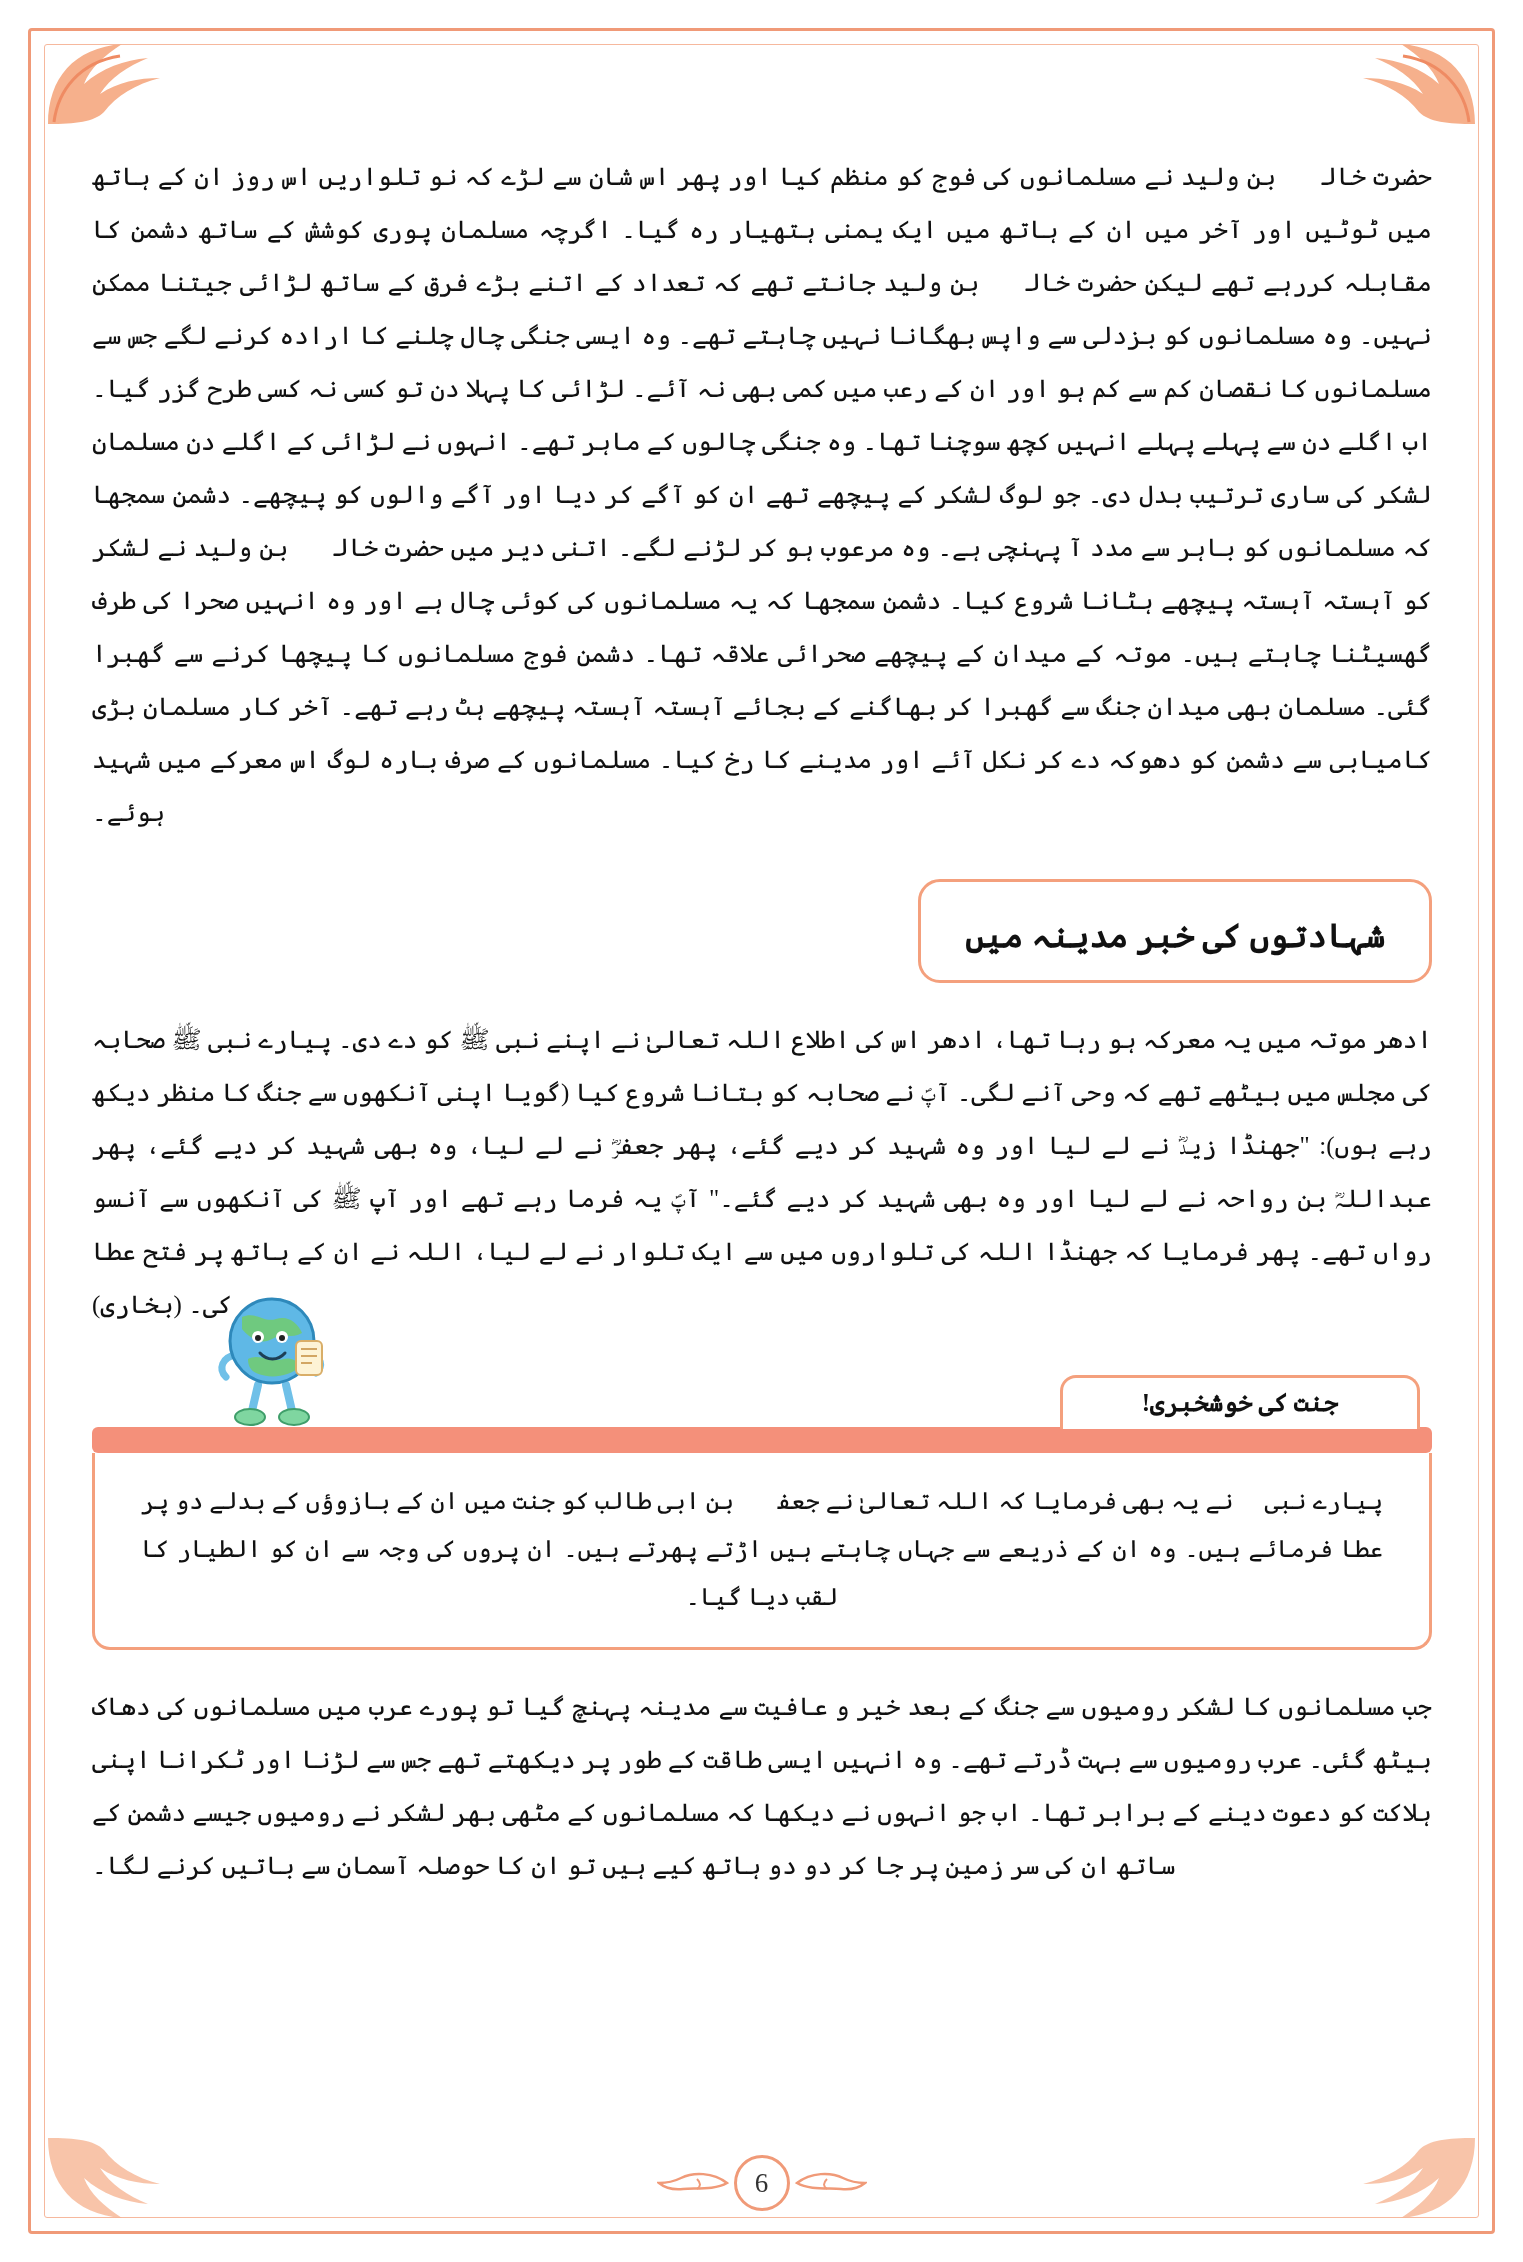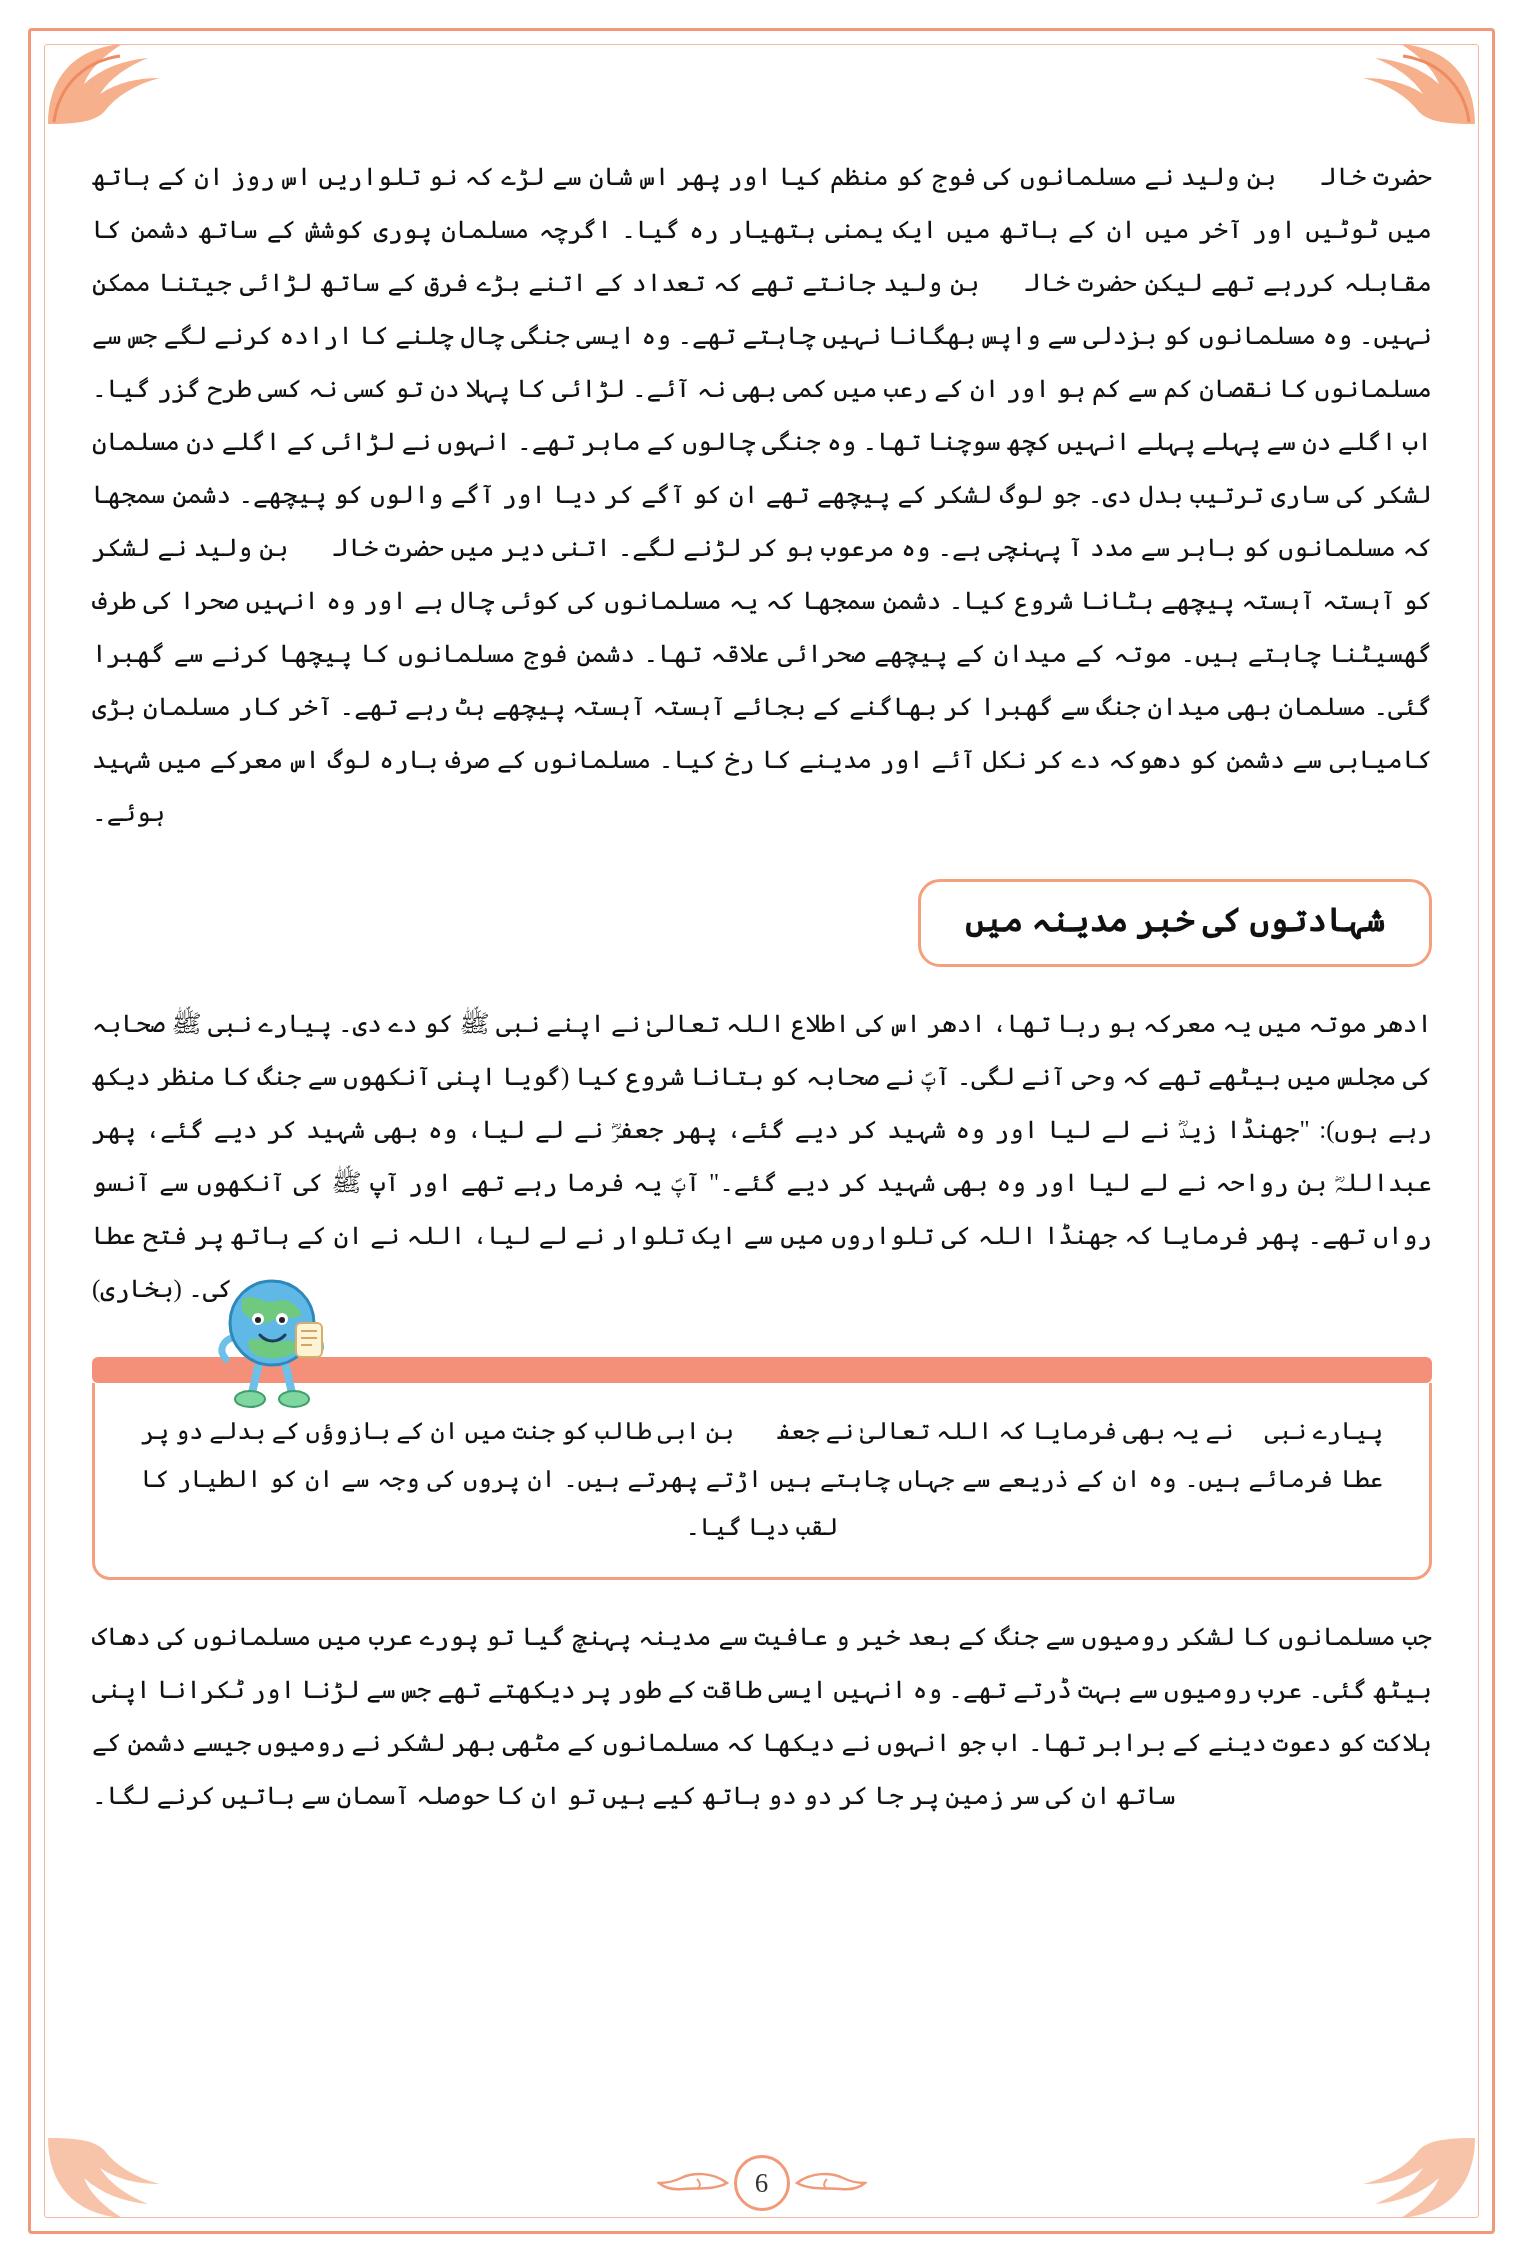--- a/index.html
+++ b/index.html
@@ -100,20 +100,21 @@
     background: #f4a07d;
     border-radius: 0 0 14px 14px;
     z-index: -1;
   }
   .heading-text {
     font-size: 33px;
     font-weight: bold;
     color: #111111;
     line-height: 1.5;
     white-space: nowrap;
+    margin-top: 16px;
   }
 
   
   .note-block {
     position: relative;
     margin: 44px 0 30px 0;
   }
   .note-title-row {
     display: flex;
     justify-content: flex-start;
@@ -275,20 +276,23 @@
           <circle cx="46" cy="54" r="6" fill="#ffffff"></circle>
           <circle cx="46" cy="55" r="3" fill="#222222"></circle>
           <circle cx="70" cy="54" r="6" fill="#ffffff"></circle>
           <circle cx="70" cy="55" r="3" fill="#222222"></circle>
           <path d="M48 70 C55 78 66 78 73 70" fill="none" stroke="#1d3f55" stroke-width="3" stroke-linecap="round"></path>
 
           <rect x="84" y="58" width="26" height="34" rx="5" fill="#fdf3d5" stroke="#d9ae68" stroke-width="2"></rect>
           <path d="M89 66 H105 M89 73 H105 M89 80 H100" stroke="#d2a663" stroke-width="2"></path>
         </svg>
       </div>
+      <div class="note-title-row">
+        <div class="note-title">جنت کی خوشخبری!</div>
+      </div>
       <div class="note-bar"></div>
       <div class="note-body">
         <p>پیارے نبی ﷺ نے یہ بھی فرمایا کہ اللہ تعالیٰ نے جعفرؓ بن ابی طالب کو جنت میں ان کے بازوؤں کے بدلے دو پر عطا فرمائے ہیں۔ وہ ان کے ذریعے سے جہاں چاہتے ہیں اڑتے پھرتے ہیں۔ ان پروں کی وجہ سے ان کو الطیار کا لقب دیا گیا۔</p>
       </div>
     </div>
 
 
     <p class="body-text last-right">جب مسلمانوں کا لشکر رومیوں سے جنگ کے بعد خیر و عافیت سے مدینہ پہنچ گیا تو پورے عرب میں مسلمانوں کی دھاک بیٹھ گئی۔ عرب رومیوں سے بہت ڈرتے تھے۔ وہ انہیں ایسی طاقت کے طور پر دیکھتے تھے جس سے لڑنا اور ٹکرانا اپنی ہلاکت کو دعوت دینے کے برابر تھا۔ اب جو انہوں نے دیکھا کہ مسلمانوں کے مٹھی بھر لشکر نے رومیوں جیسے دشمن کے ساتھ ان کی سر زمین پر جا کر دو دو ہاتھ کیے ہیں تو ان کا حوصلہ آسمان سے باتیں کرنے لگا۔</p>
 
   </div>

